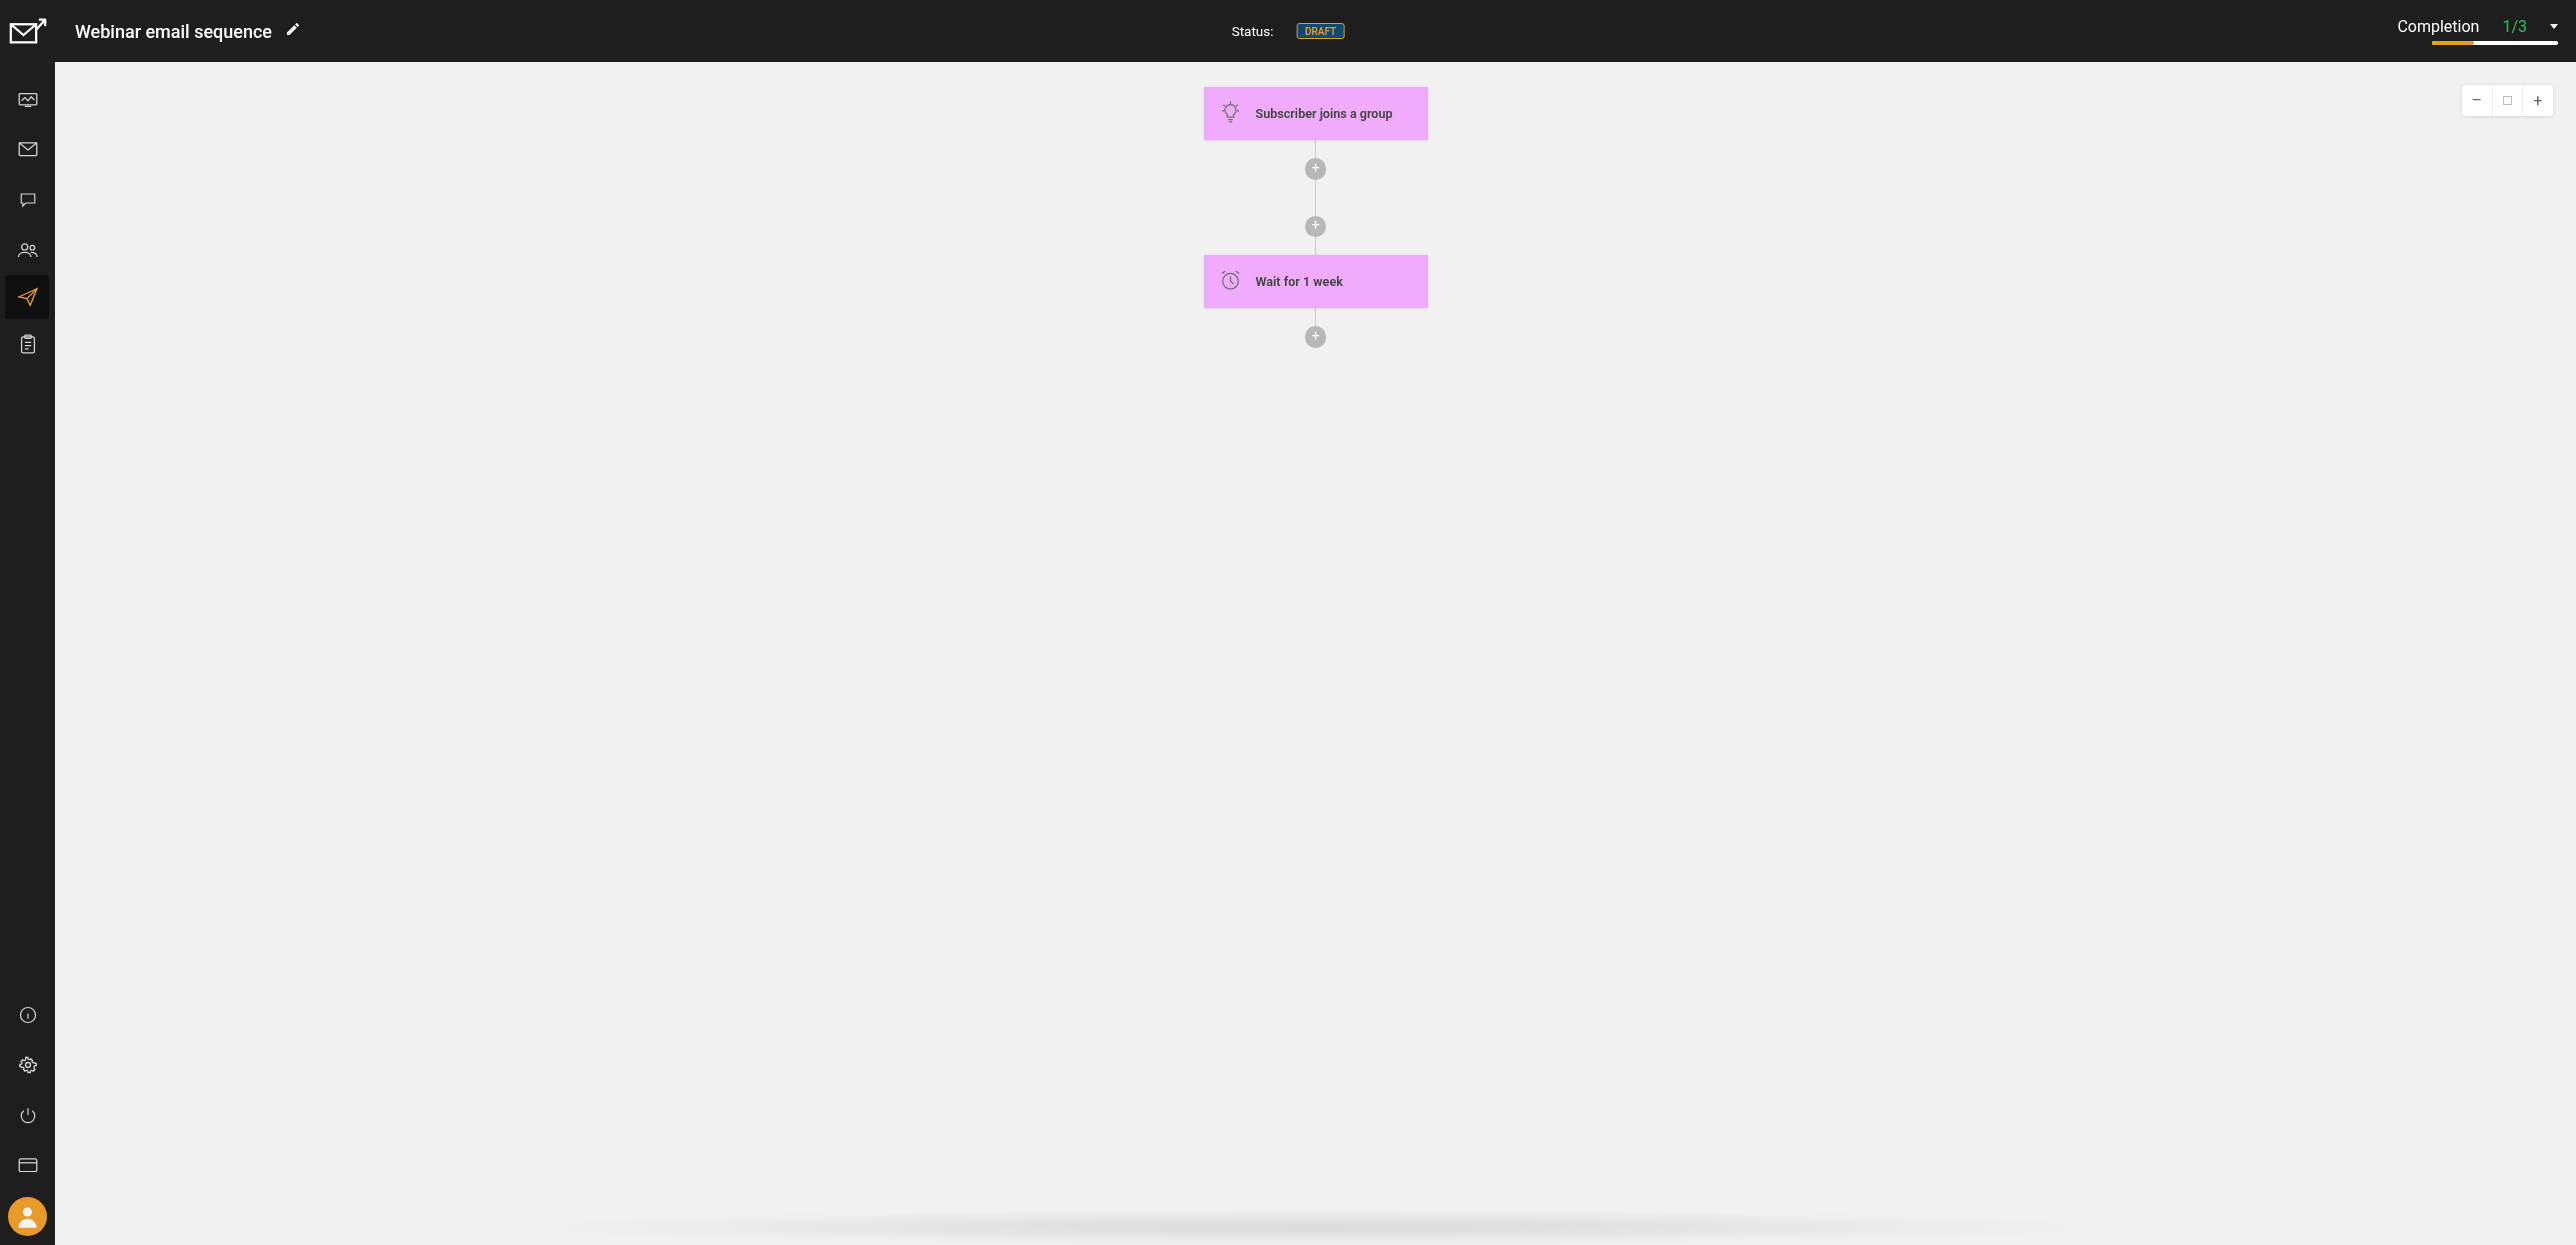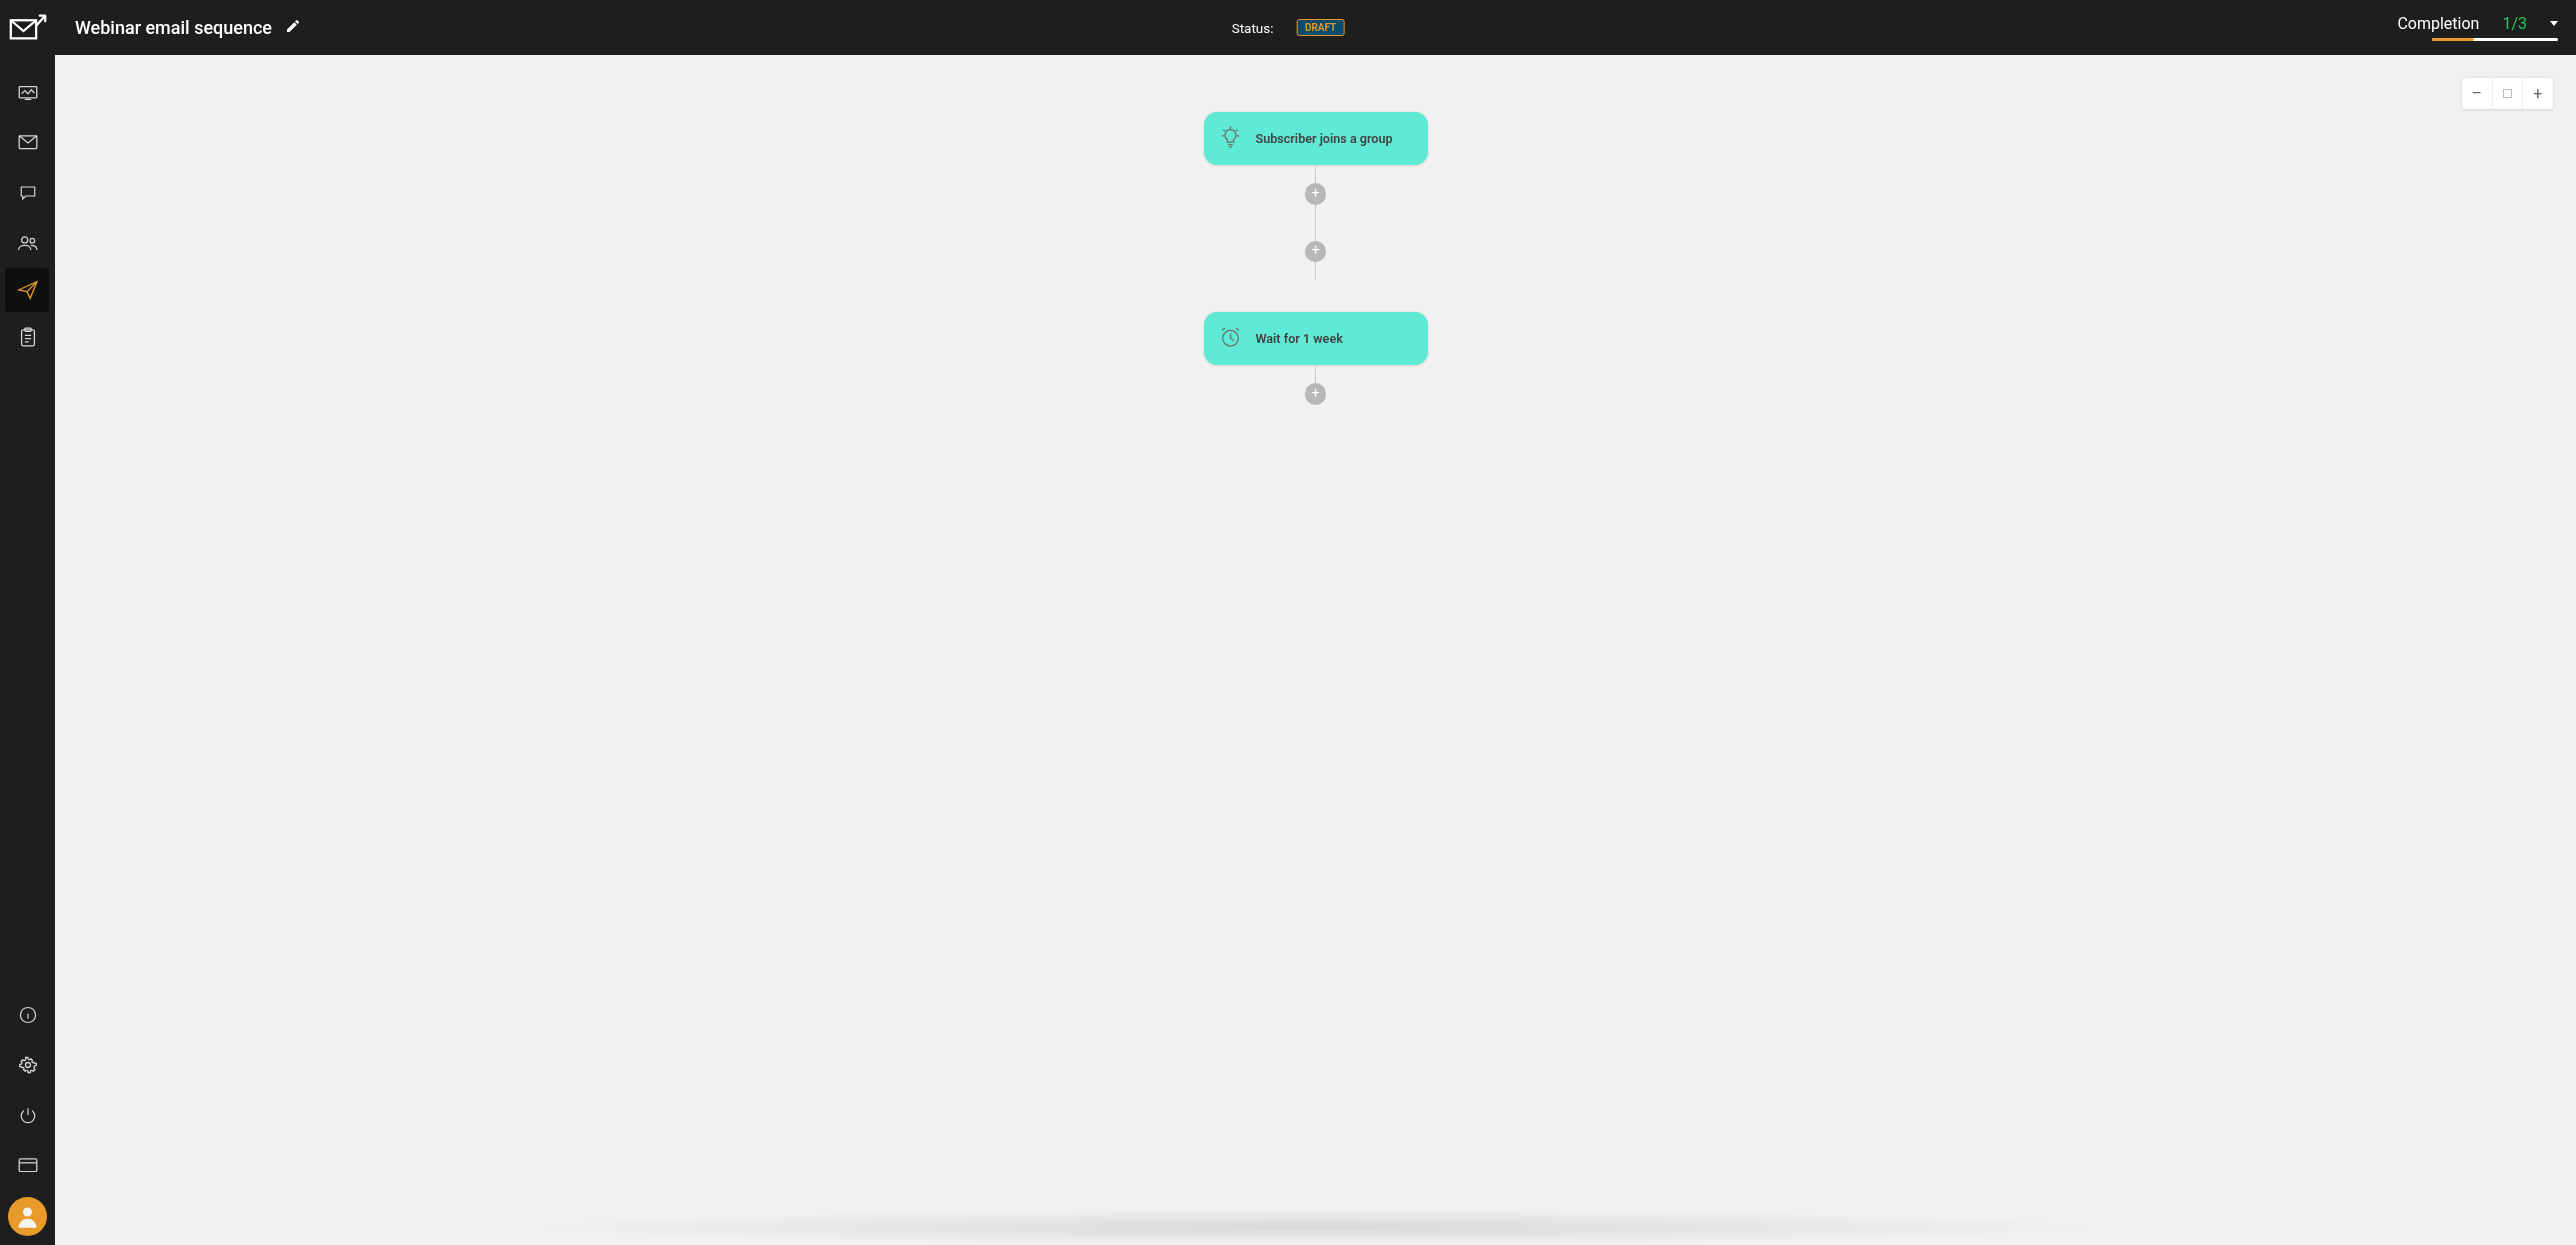--- a/index.html
+++ b/index.html
@@ -1,21 +1,21 @@
 <!DOCTYPE html>
 <html style="font-size:14.4px"><head>
 <meta charset="utf-8">
 <style>
   * { box-sizing: border-box; margin: 0; padding: 0; }
   html, body { width: 100%; height: 100%; font-family: -apple-system, BlinkMacSystemFont, "Segoe UI", Roboto, Arial, sans-serif; }
   body { display: flex; flex-direction: column; background: #f1f1f1; overflow: hidden; }
 
   
   .header {
-    height: 55px;
+    height: 62px;
     background: #1e1e1e;
     color: #fff;
     display: flex;
     align-items: center;
     padding: 0 18px 0 0;
     position: relative;
     flex-shrink: 0;
   }
   .logo-box {
     width: 55px;
@@ -180,24 +180,23 @@
     position: absolute;
     left: 50%;
     top: 25px;
     transform: translateX(-50%);
     display: flex;
     flex-direction: column;
     align-items: center;
   }
   .node {
     width: 224px;
-    background: #5eead4;
-    border-radius: 13px;
+    background: #f0abfc;
+    border-radius: 1px;
     box-shadow: 0 0.9px 2.7px rgba(0,0,0,0.10);
-    margin-top: 32px;
   }
   .node-head {
     display: flex;
     align-items: center;
     gap: 12.6px;
     padding: 12.6px 14.4px;
     font-size: 12.6px;
     font-weight: 600;
     color: #434343;
   }

